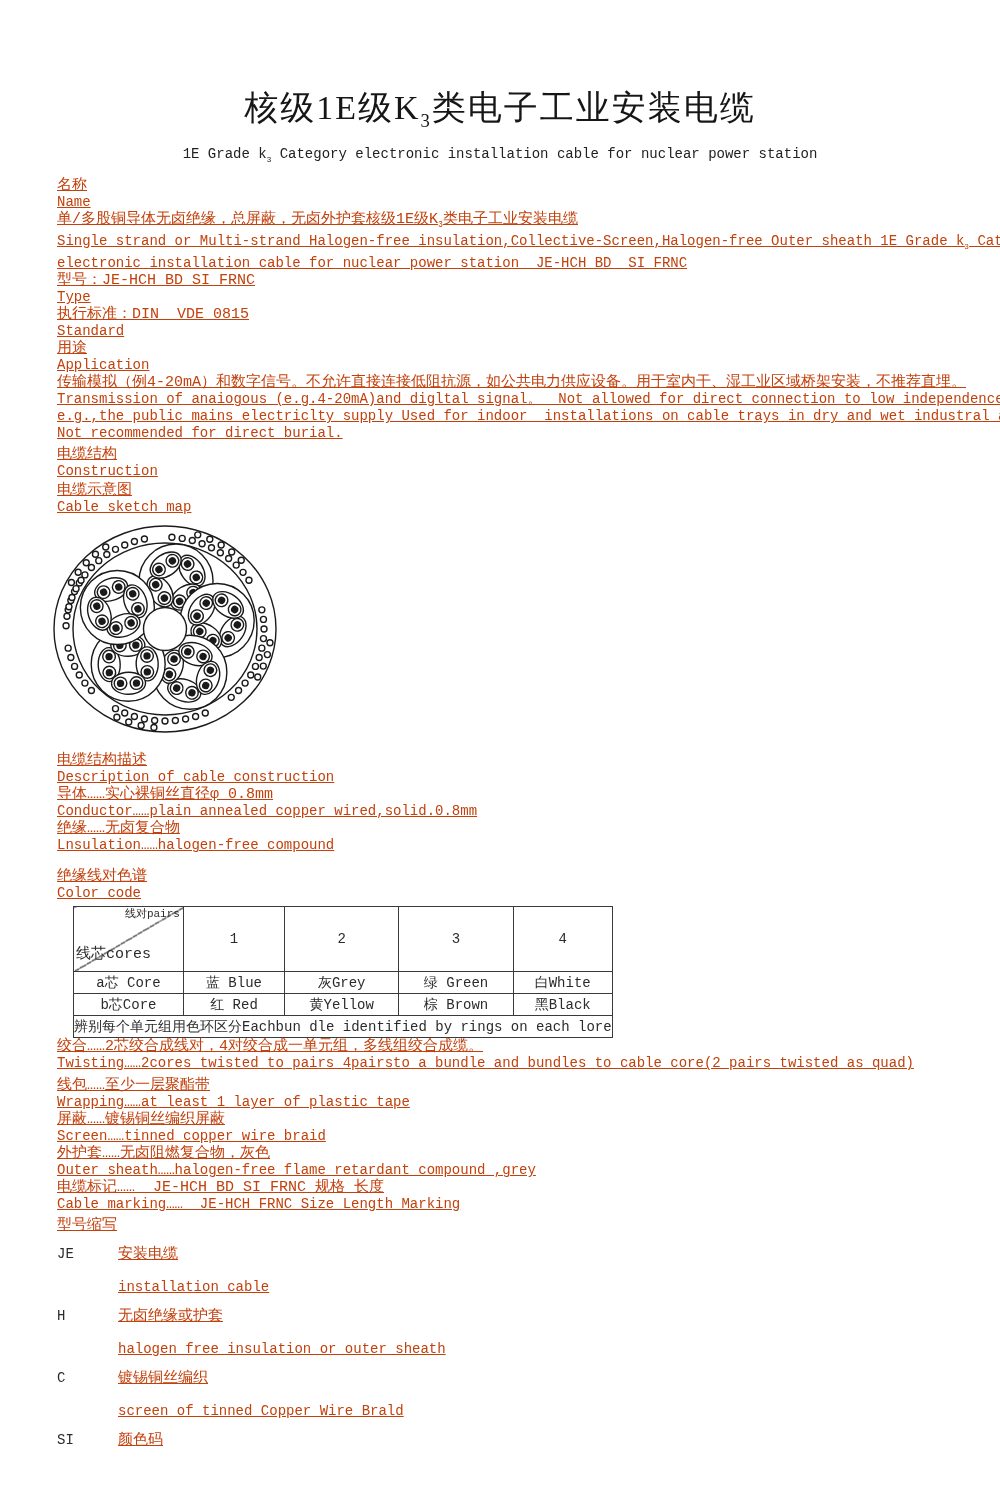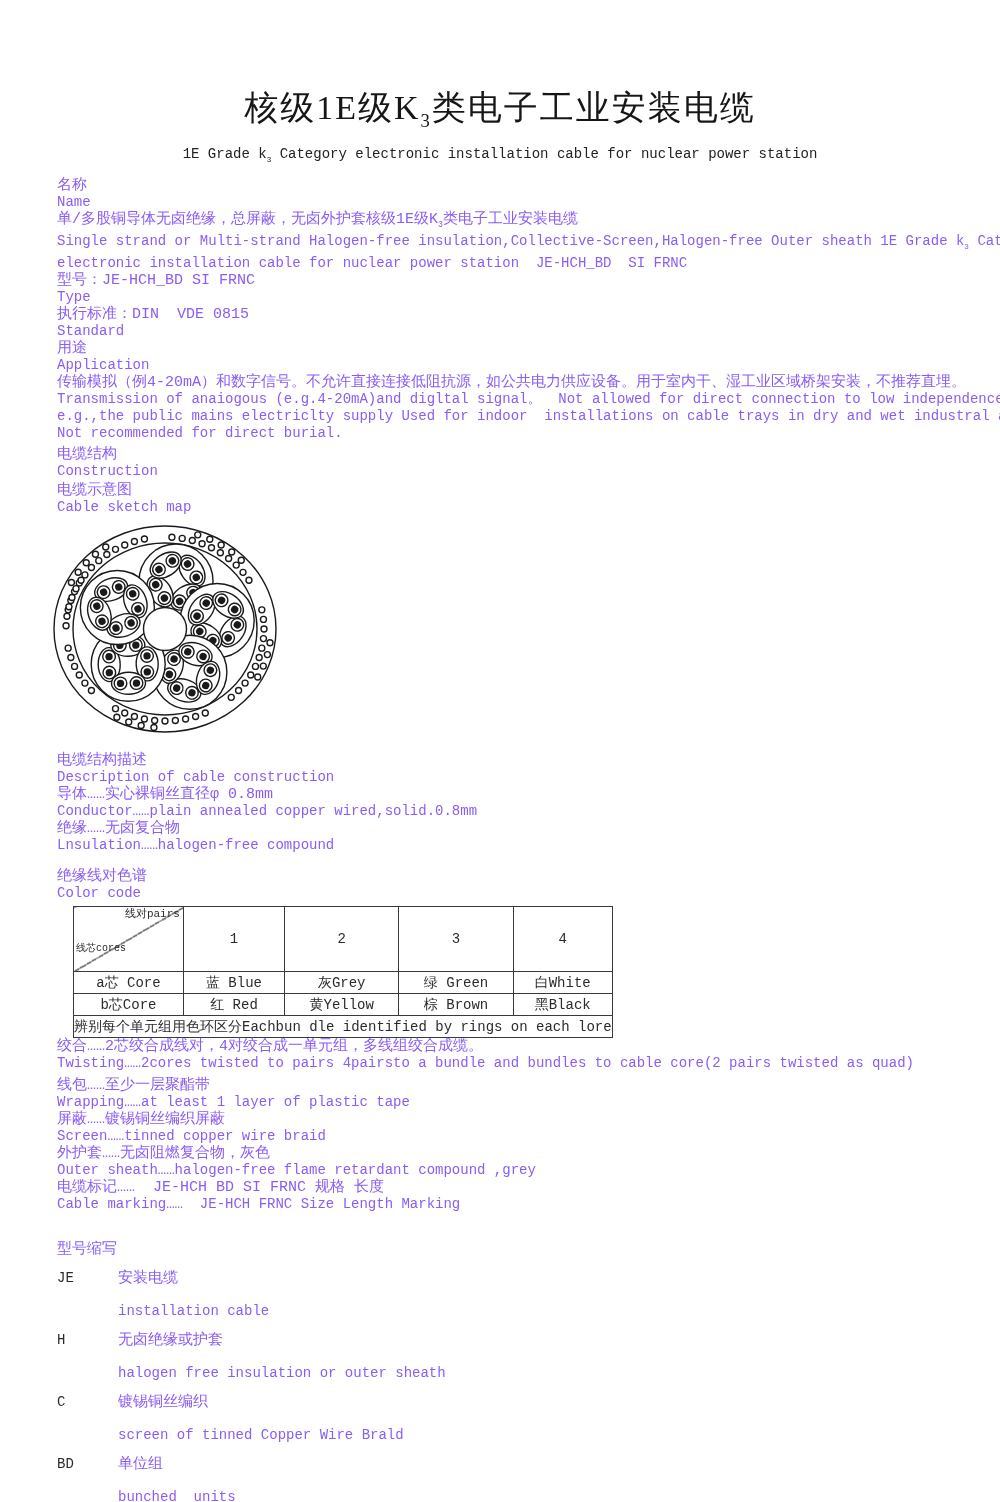--- a/index.html
+++ b/index.html
@@ -5,33 +5,33 @@
   html,body{margin:0;padding:0;background:#fff;}
   body{width:1000px;height:1502px;overflow:hidden;color:#2b2b2b;
        font-family:"Liberation Mono","DejaVu Sans Mono",monospace;}
   .doc{padding:0 0 0 57px;}
   .title{margin:86px 57px 0 0;text-align:center;color:#161616;
          font-family:"Liberation Serif","DejaVu Serif",serif;
          font-size:34px;font-weight:400;letter-spacing:2px;line-height:44px;white-space:pre;}
   .title sub,.subtitle sub,.line sub{font-size:0.55em;}
   .subtitle{margin:2px 57px 0 0;text-align:center;font-size:14px;font-weight:400;
             color:#222;line-height:18px;white-space:pre;}
-  .line{font-size:14px;line-height:17px;white-space:pre;color:#8b5cf6;}
+  .line{font-size:14px;line-height:17px;white-space:pre;color:#c2410c;text-decoration:underline;}
   .zh{font-size:15px;}
   .mt2{margin-top:2px}.mt4{margin-top:4px}.mt5{margin-top:5px}.mt8{margin-top:8px}
-  .mt12{}.mt14{margin-top:14px}.mt20{margin-top:28px}
+  .mt12{}.mt14{margin-top:14px}.mt20{margin-top:4px}
   .diagram{margin:6px 0 16px -5px;width:226px;height:214px;}
   table.cc{border-collapse:collapse;margin:4px 0 0 16px;table-layout:fixed;}
   table.cc td{border:1px solid #3a3a3a;height:21px;padding:0;text-align:center;
               font-size:14px;color:#2b2b2b;white-space:pre;overflow:hidden;}
   td.c0{width:99px}td.c1{width:91px}td.c2{width:103px}td.c3{width:103px}td.c4{width:89px}
   td.corner{position:relative;
     background:linear-gradient(to bottom right,transparent calc(50% - 0.6px),#4a4a4a calc(50% - 0.6px),#4a4a4a calc(50% + 0.6px),transparent calc(50% + 0.6px));}
   .corner-top{position:absolute;top:-1px;right:3px;font-size:11px;}
-  .corner-bottom{position:absolute;bottom:16px;left:2px;font-size:10px;}
+  .corner-bottom{position:absolute;bottom:8px;left:2px;font-size:15px;}
   td.footer{text-align:left;padding-left:6px;font-size:12.5px;}
   .abbr-row{display:flex;margin-top:12px;}
   .abbr-row:nth-of-type(3){margin-top:24px;}
   .abbr-row:nth-of-type(4){margin-top:20px;}
   .abbr-row:nth-of-type(5){margin-top:4px;}
   .abbr-row:nth-of-type(6){margin-top:8px;}
   .abbr-key{width:61px;flex:0 0 61px;font-size:14px;line-height:17px;white-space:pre;font-family:Liberation Mono, monospace;}
   .abbr-def .line{line-height:17px;}
   .abbr-def .line + .line{margin-top:16px;}
   svg .ln{fill:#fff;stroke:#1a1a1a;stroke-width:1.4;}
@@ -362,27 +362,20 @@
     </div>
   </div>
   <div class="abbr-row">
     <div class="abbr-key">C</div>
     <div class="abbr-def">
       <div class="line zh">镀锡铜丝编织</div>
       <div class="line">screen of tinned Copper Wire Brald</div>
     </div>
   </div>
   <div class="abbr-row">
-    <div class="abbr-key">BD</div>
-    <div class="abbr-def">
-      <div class="line zh">单位组</div>
-      <div class="line">bunched  units</div>
-    </div>
-  </div>
-  <div class="abbr-row">
     <div class="abbr-key">SI</div>
     <div class="abbr-def">
       <div class="line zh">颜色码</div>
 
     </div>
   </div>
 
 </div>
 
 </body></html>

